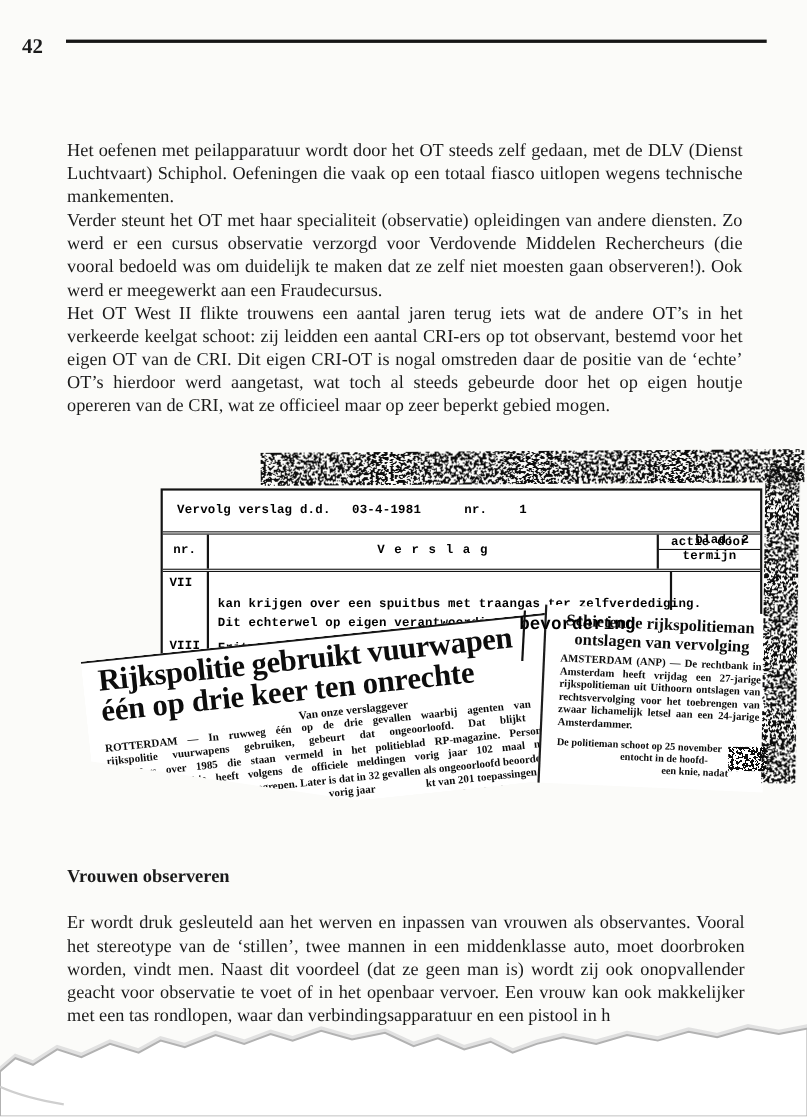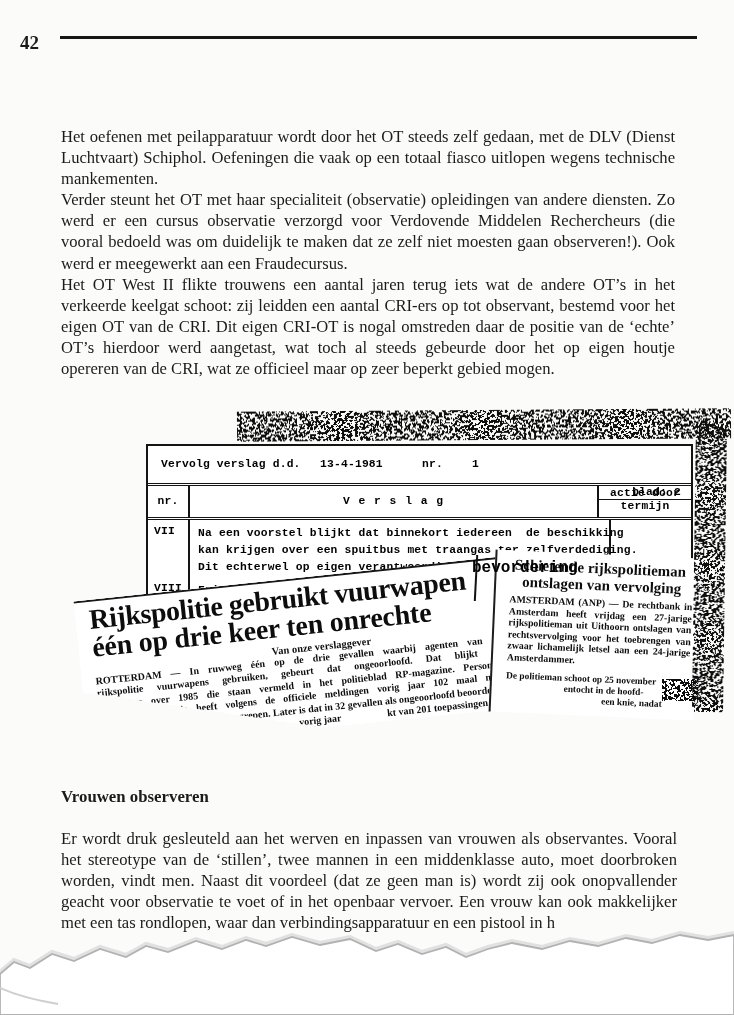--- a/index.html
+++ b/index.html
@@ -107,38 +107,38 @@
     <p>Het OT West II flikte trouwens een aantal jaren terug iets wat de andere OT’s in het verkeerde keelgat schoot: zij leidden een aantal CRI-ers op tot observant, bestemd voor het eigen OT van de CRI. Dit eigen CRI-OT is nogal omstreden daar de positie van de ‘echte’ OT’s hierdoor werd aangetast, wat toch al steeds gebeurde door het op eigen houtje opereren van de CRI, wat ze officieel maar op zeer beperkt gebied mogen.</p>
   </div>
 
   <div class="noise noise-band"></div>
   <div class="noise noise-strip"></div>
   <div class="noise noise-blob"></div>
 
   <div class="report">
     <div class="t-title">
       <span class="tt-left">Vervolg verslag d.d.</span>
-      <span class="tt-left" style="left:172px;">13-4-1981</span>
+      <span class="tt-left" style="left:172px;">03-4-1981</span>
       <span class="tt-nr">nr.</span>
       <span class="tt-nrv">1</span>
       <span class="tt-right" style="left:auto;">blad: 2</span>
     </div>
     <div class="t-cols">
       <div class="tc-nr">nr.</div>
       <div class="tc-mid">V e r s l a g</div>
       <div class="tc-act">
         <span class="a1">actie door</span>
         <span class="a2">termijn</span>
       </div>
     </div>
     <div class="t-body">
       <div class="t-vline vl-nr"></div>
       <div class="t-vline vl-act"></div>
       <div class="t-rownr r7">VII</div>
-      <div class="t-text r7"><span>Na een voorstel blijkt dat binnekort iedereen  de beschikking</span><br><span>kan krijgen over een spuitbus met traangas ter zelfverdediging.</span><br><span>Dit echterwel op eigen verantwoording.</span></div>
+      <div class="t-text r7"><br><span>kan krijgen over een spuitbus met traangas ter zelfverdediging.</span><br><span>Dit echterwel op eigen verantwoording.</span></div>
       <div class="t-rownr r8">VIII</div>
       <div class="t-text r8"><span>Frits zal kontakt opne</span><br><span>het re</span></div>
     </div>
   </div>
 
   <div class="clipL">
     <div class="h1">Rijkspolitie gebruikt vuurwapen</div>
     <div class="h2">één op drie keer ten onrechte</div>
     <div class="byline">Van onze verslaggever</div>
     <div class="npbody">

